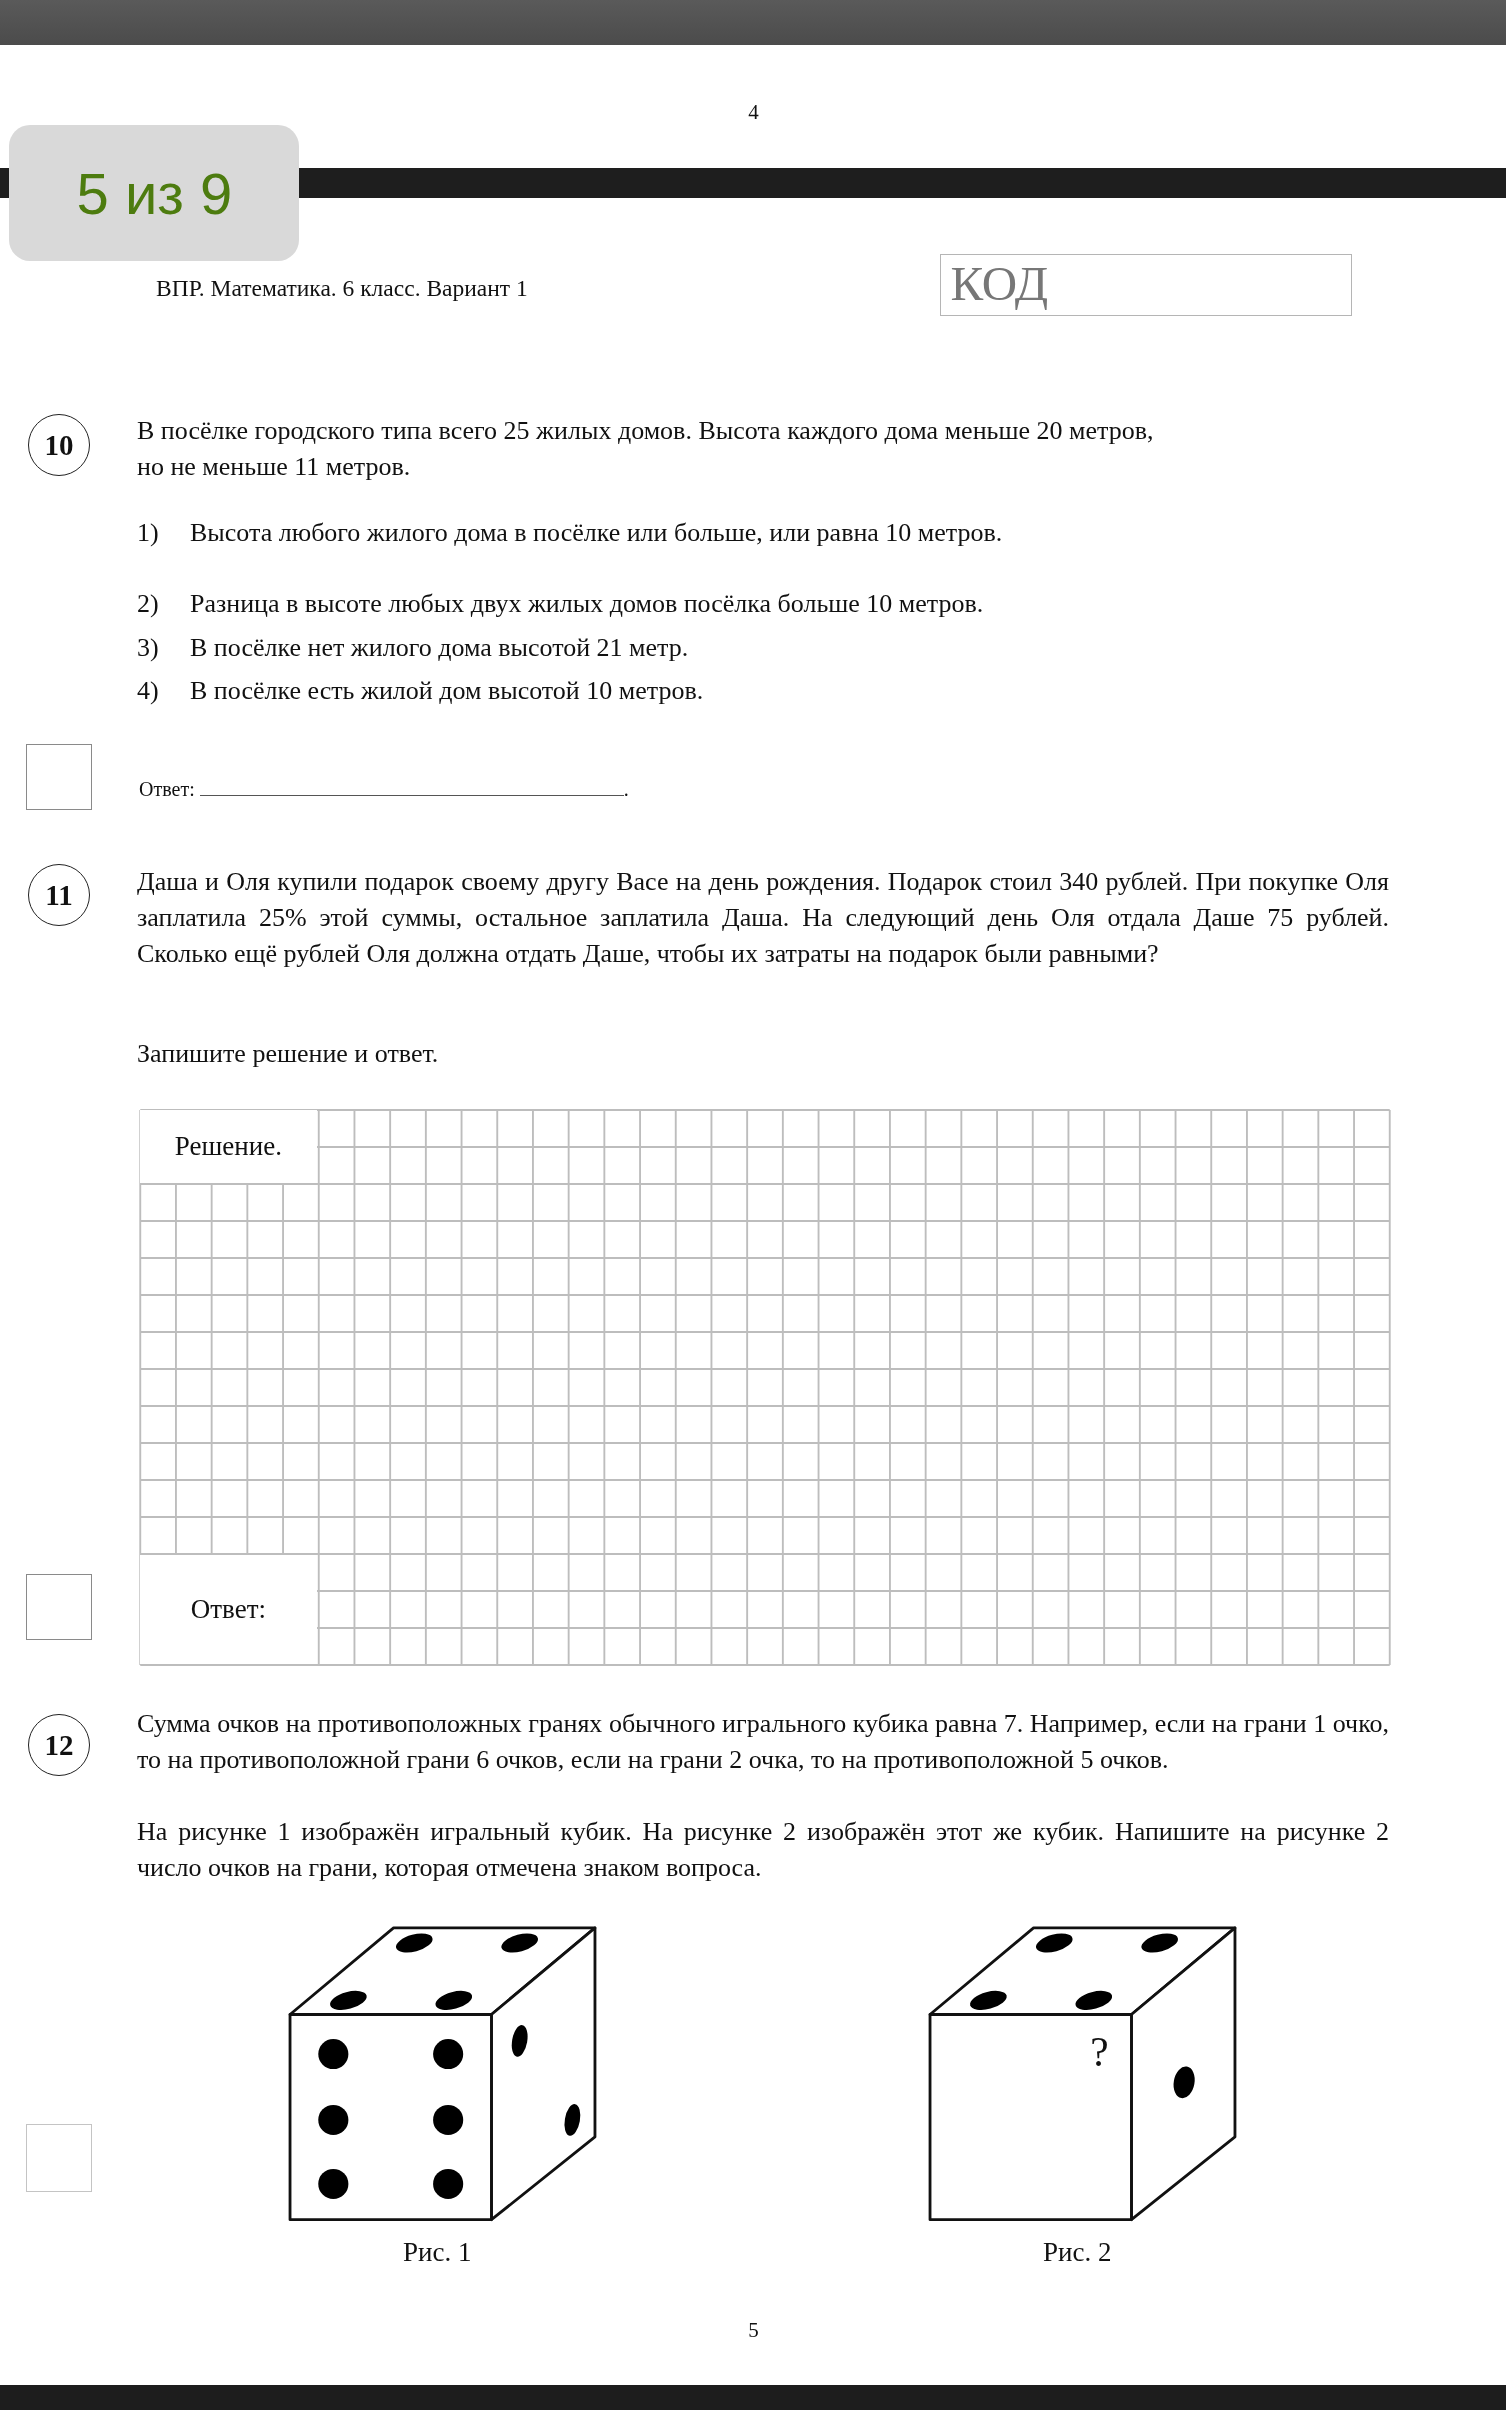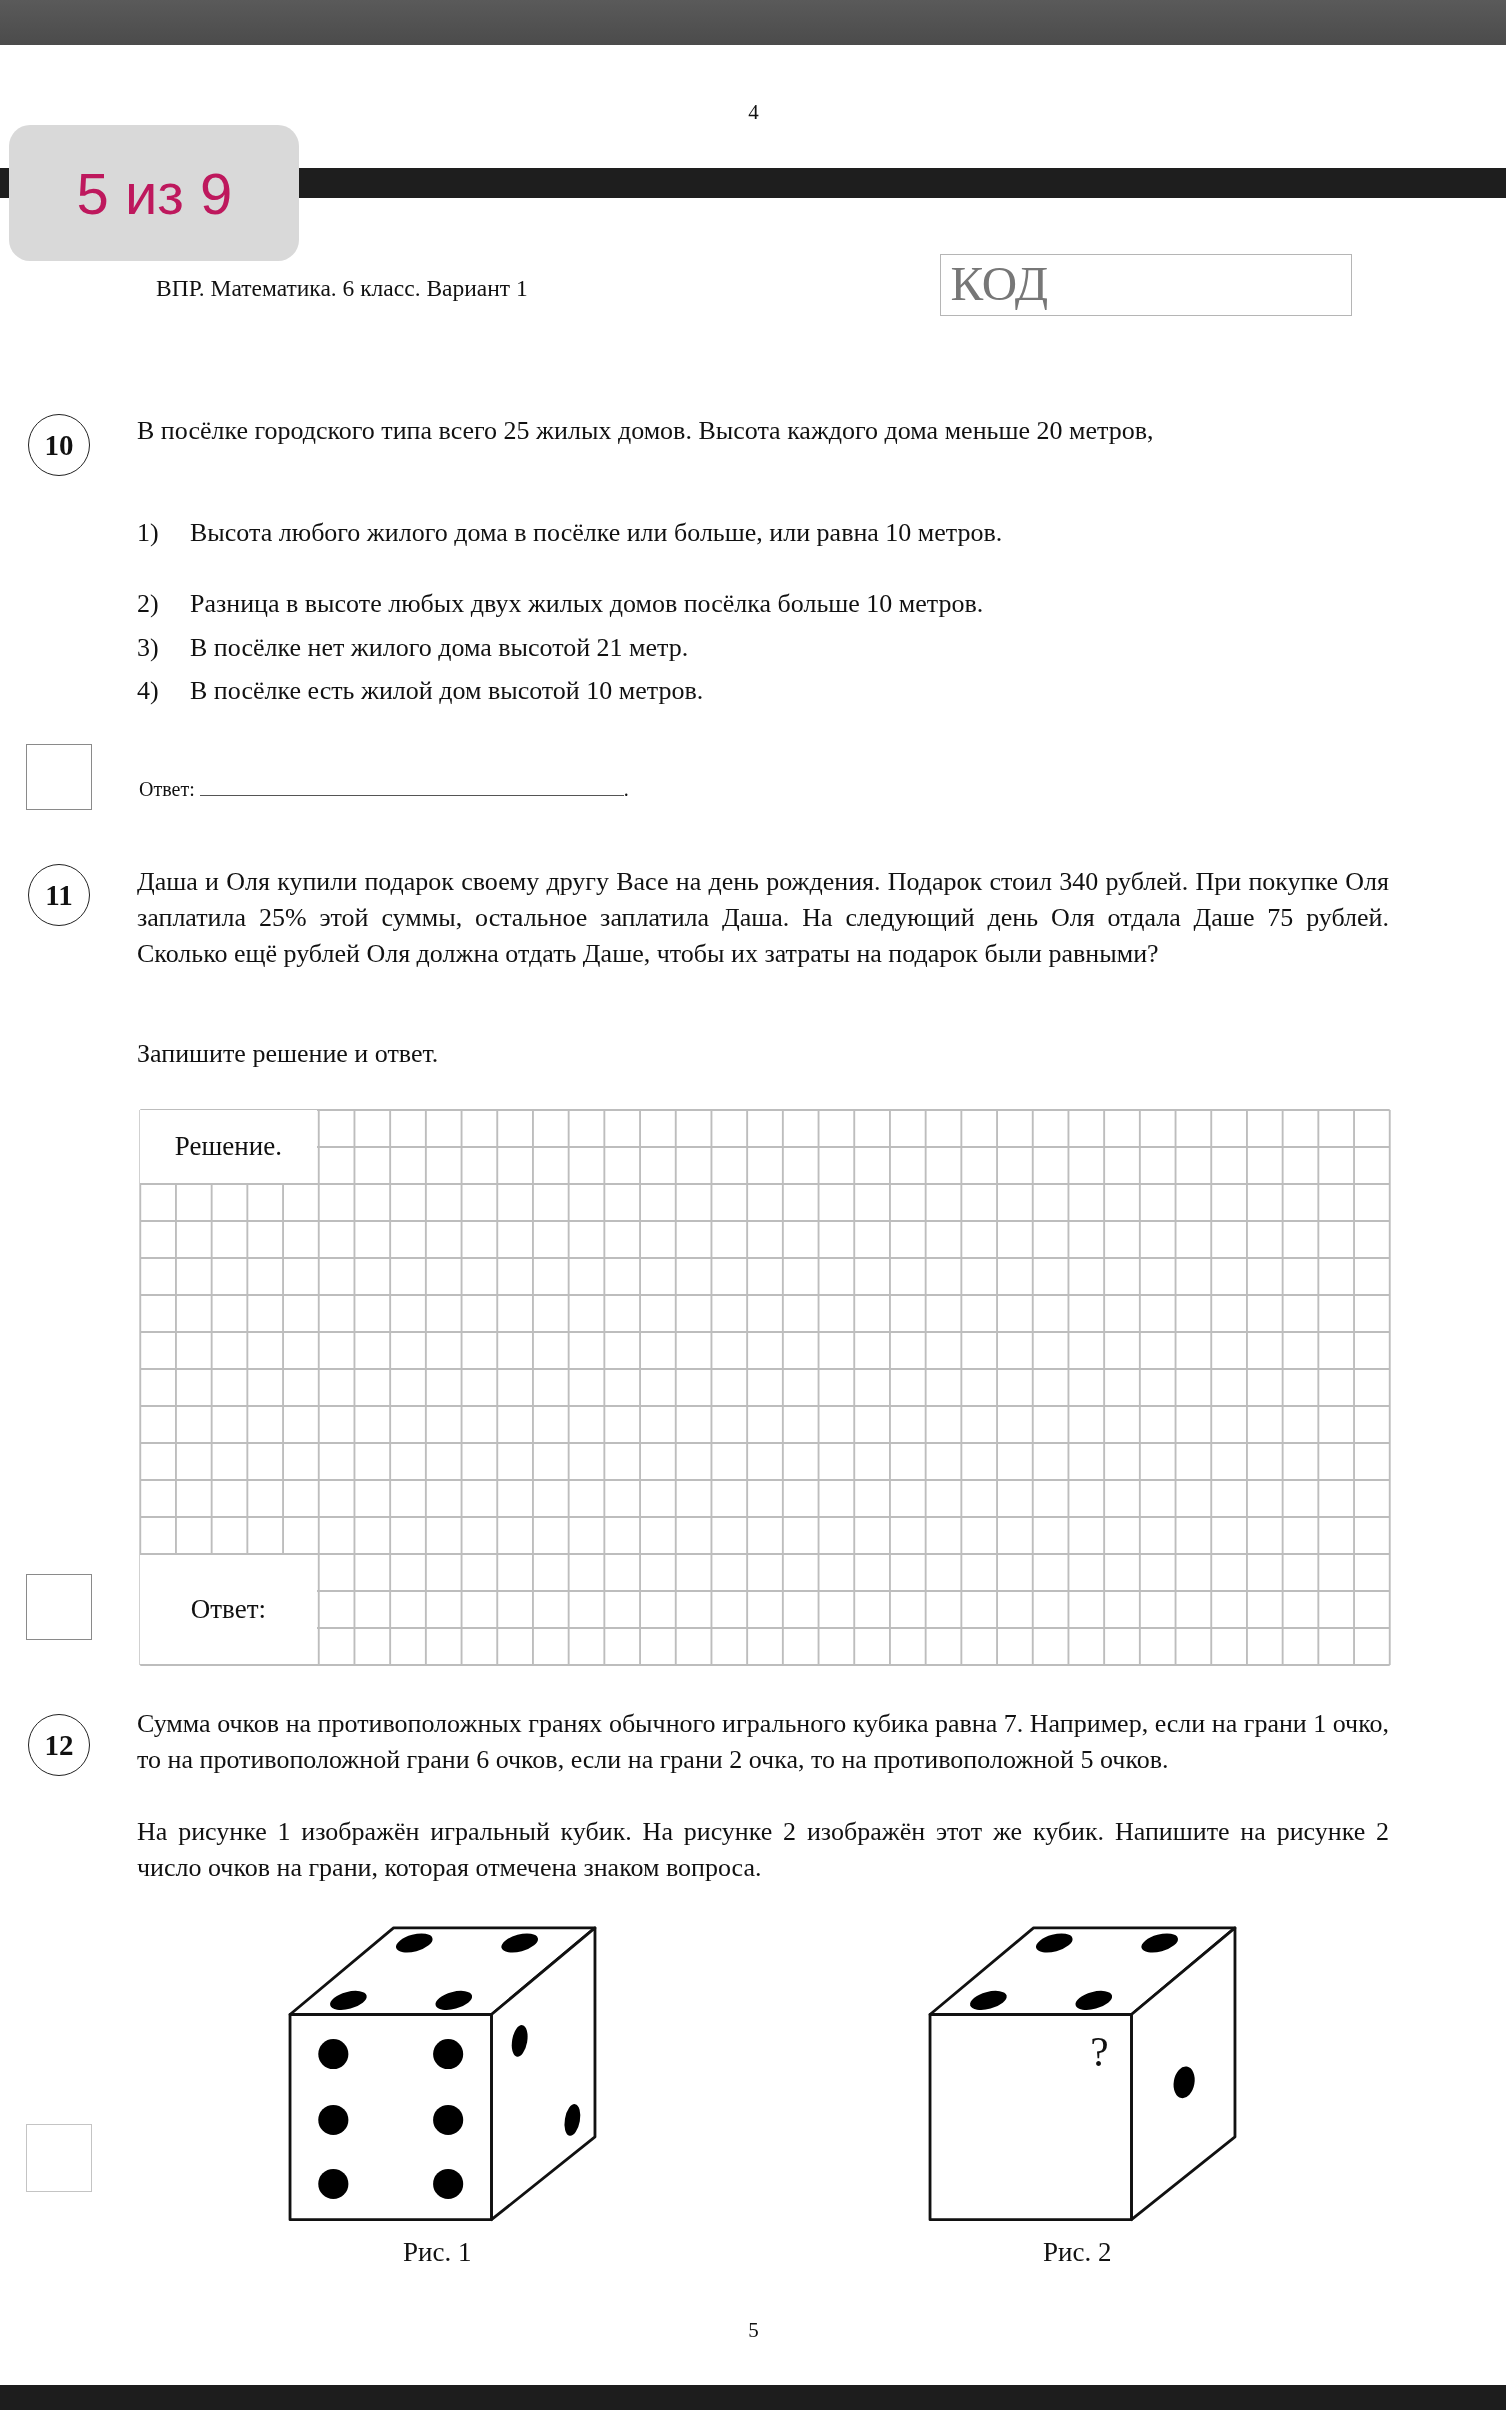--- a/index.html
+++ b/index.html
@@ -5,21 +5,21 @@
   html, body { margin: 0; padding: 0; }
   body { width: 1507px; height: 2411px; position: relative; background: #ffffff; overflow: hidden;
          font-family: "Liberation Serif", serif; color: #111; }
   .abs { position: absolute; }
   .topbar { left: 0; top: 0; width: 1507px; height: 45px; background: linear-gradient(#5a5a5a, #4b4b4b); }
   .bottombar { left: 0; top: 2385px; width: 1507px; height: 25.4px; background: #1d1d1d; }
   .pagenum { font-size: 21px; width: 1507px; text-align: center; left: 0; }
   .blackbar { left: 0; top: 168px; width: 1507px; height: 30px; background: #1e1e1e; }
   .badge { left: 9.4px; top: 125px; width: 290px; height: 136px; background: #d9d9d9; border-radius: 21px;
            display: flex; align-items: center; justify-content: center; font-family: "Liberation Sans", sans-serif;
-           font-size: 58px; color: #be185d; font-weight: 500; }
+           font-size: 58px; color: #4d7c0f; font-weight: 500; }
   .header-text { left: 144px; top: 275px; font-size: 23.5px; margin-left: 12px; }
   .kod-box { left: 940px; top: 254px; width: 412px; height: 62px; border: 1.9px solid #b5b5b5; box-sizing: border-box;
              font-size: 49px; color: #777; padding-left: 9.4px; line-height: 58px; }
   .qnum { width: 62px; height: 62px; border: 1.9px solid #222; border-radius: 50%; box-sizing: border-box;
           display: flex; align-items: center; justify-content: center; font-size: 29px; font-weight: bold; left: 28px; }
   .para { left: 137px; width: 1252px; font-size: 26px; line-height: 36px; text-align: justify; }
   .para p { margin: 0; }
   .list-item { left: 137px; font-size: 26px; }
   .list-item .n { display: inline-block; width: 53px; }
   .scorebox { left: 26px; width: 66px; height: 66px; border: 1.9px solid #8a8a8a; box-sizing: border-box; background: #fff; }
@@ -37,20 +37,21 @@
 <div class="abs pagenum" style="top:100px;">4</div>
 <div class="abs blackbar"></div>
 <div class="abs badge">5 из 9</div>
 
 <div class="abs header-text">ВПР. Математика. 6 класс. Вариант 1</div>
 <div class="abs kod-box">КОД</div>
 
 <div class="abs qnum" style="top:414px;">10</div>
 <div class="abs para" style="top:413px;">
   <p>В посёлке городского типа всего 25 жилых домов. Высота каждого дома меньше 20 метров,</p>
+  <p>но не меньше 11 метров.</p>
 </div>
 <div class="abs list-item" style="top:518px;">
   <span class="n">1)</span><span>Высота любого жилого дома в посёлке или больше, или равна 10 метров.</span>
 </div>
 <div class="abs list-item" style="top:589px;">
   <span class="n">2)</span><span>Разница в высоте любых двух жилых домов посёлка больше 10 метров.</span>
 </div>
 <div class="abs list-item" style="top:633px;">
   <span class="n">3)</span><span>В посёлке нет жилого дома высотой 21 метр.</span>
 </div>

